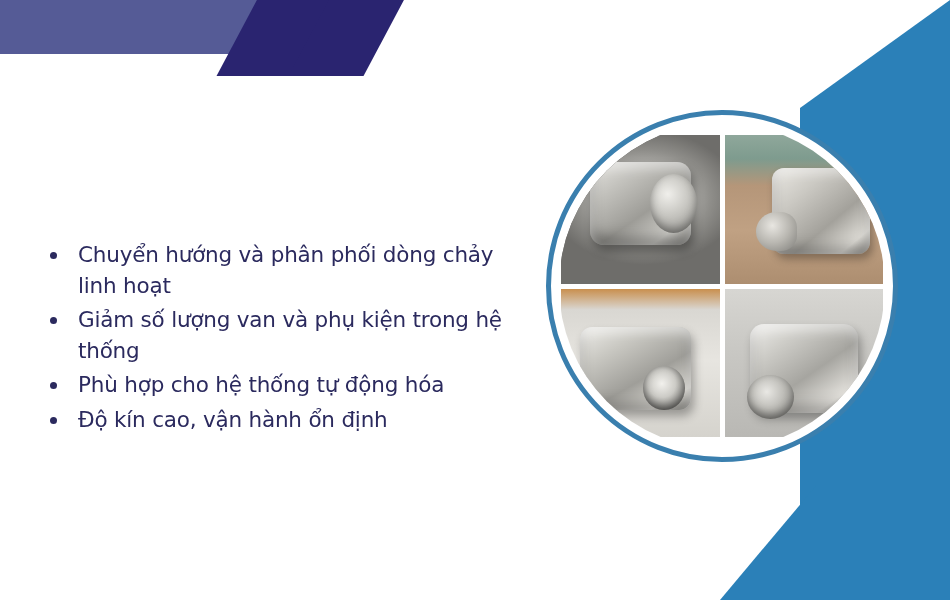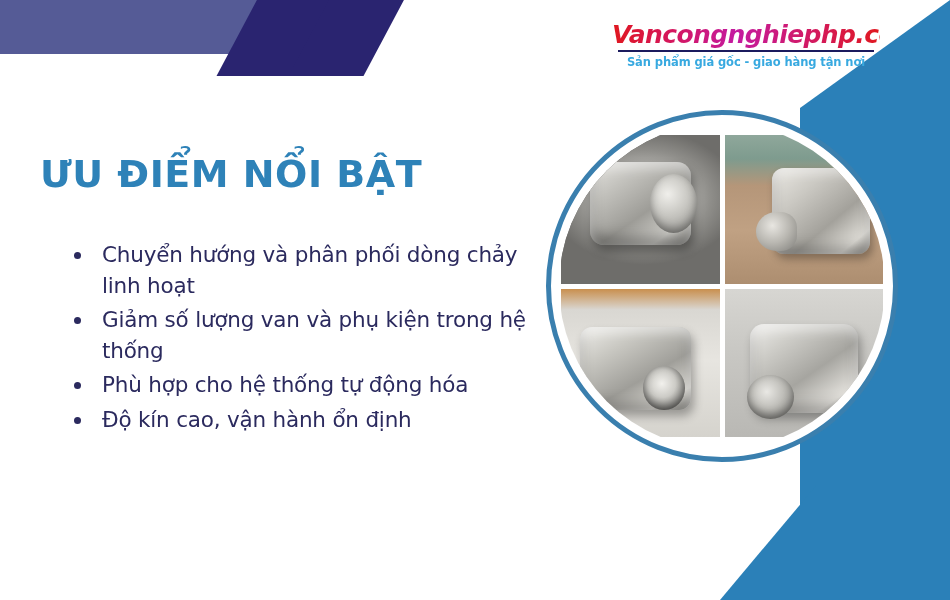--- a/index.html
+++ b/index.html
@@ -124,21 +124,21 @@
     font-family: "DejaVu Sans", sans-serif;
     font-size: 38px;
     font-weight: bold;
     color: #2e82b8;
     letter-spacing: 0.5px;
     white-space: nowrap;
   }
   .bullets {
     position: absolute;
     top: 240px;
-    left: 60px;
+    left: 36px;
     width: 490px;
     margin: 0;
     padding: 0;
     list-style: none;
     color: #2b2a5e;
   }
   .bullets li {
     position: relative;
     padding-left: 42px;
     font-family: "DejaVu Sans", sans-serif;
@@ -280,27 +280,21 @@
 <div class="slide">
 
   <div class="deco-band-light-flat"></div>
   <div class="deco-band-light"></div>
   <div class="deco-band-dark"></div>
   <div class="deco-band-dark2"></div>
 
   <div class="right-panel"></div>
   <div class="bottom-wedge"></div>
 
-  <div class="logo">
-    <div class="logo-main">Vancongnghiephp.com</div>
-    <div class="logo-rule"></div>
-    <div class="logo-tag">Sản phẩm giá gốc - giao hàng tận nơi</div>
-  </div>
-
-  <div class="headline">ƯU ĐIỂM NỔI BẬT</div>
+
 
   <ul class="bullets">
     <li>Chuyển hướng và phân phối dòng chảy linh hoạt</li>
     <li>Giảm số lượng van và phụ kiện trong hệ thống</li>
     <li>Phù hợp cho hệ thống tự động hóa</li>
     <li>Độ kín cao, vận hành ổn định</li>
   </ul>
 
   <div class="collage-wrap">
     <div class="collage-ring"></div>

